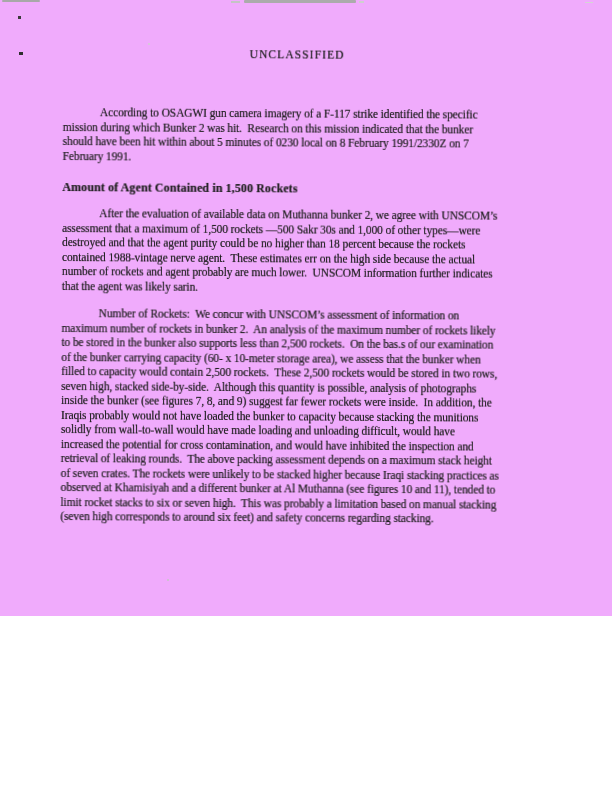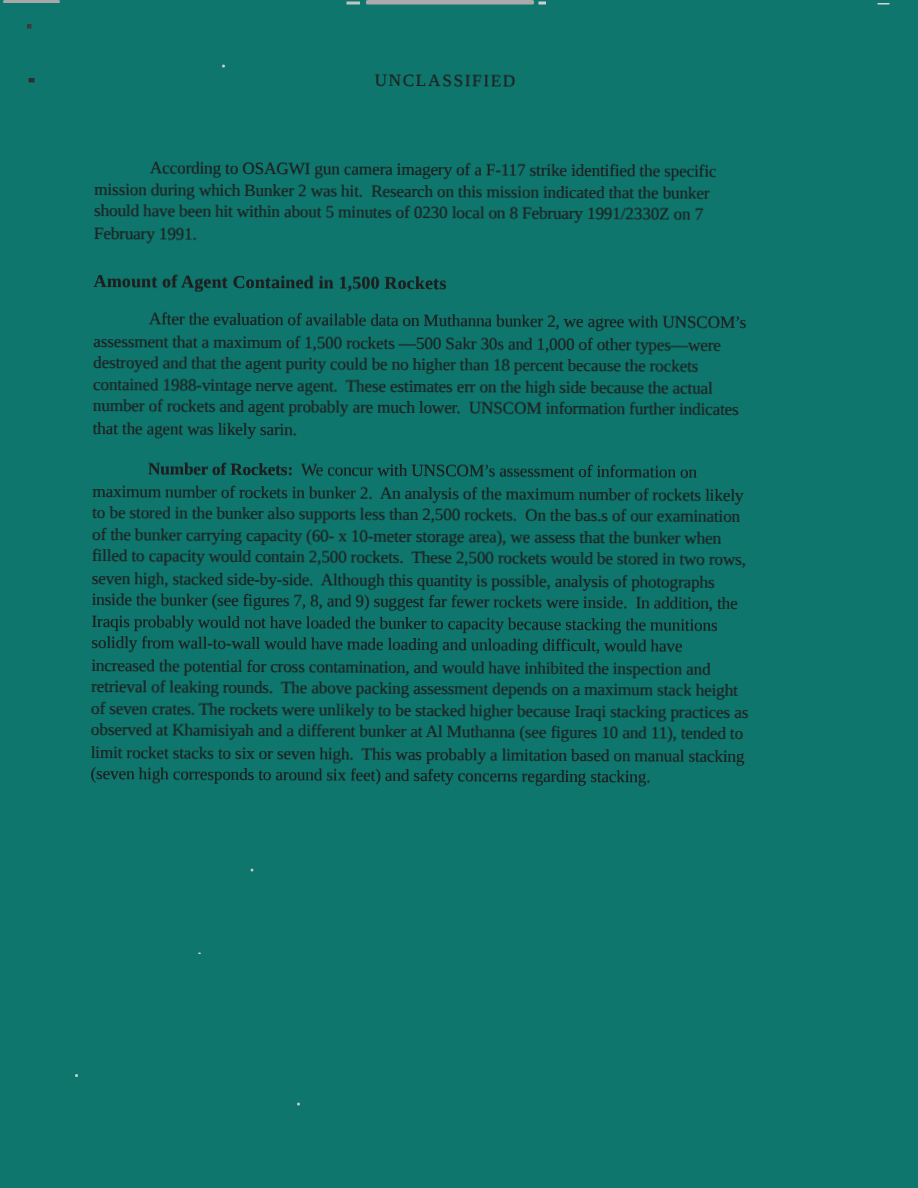--- a/index.html
+++ b/index.html
@@ -1,21 +1,21 @@
 <!DOCTYPE html>
 <html><head>
 <meta charset="utf-8">
 <style>
   * { margin: 0; padding: 0; box-sizing: border-box; }
   html, body { width: 612px; height: 792px; }
   body { background: #ffffff; font-family: "Liberation Serif", serif; }
   .sheet {
     position: relative;
-    width: 612px; height: 792px;
-    background: #0f766e;
+    width: 612px; height: 616px;
+    background: #f0abfc;
     overflow: hidden;
   }
   .content {
     position: absolute; inset: 0;
     transform: rotate(0.35deg);
     transform-origin: 60px 90px;
     color: #1d1d1d;
     filter: blur(0.2px);
   }
   .classification {
@@ -34,21 +34,21 @@
     letter-spacing: -0.12px;
     text-shadow: 0 0 0.4px rgba(25,25,25,0.6);
   }
   .line { white-space: pre; }
   .indent { text-indent: 37px; }
   .heading {
     font-weight: bold;
     font-size: 12px;
     letter-spacing: 0.1px;
   }
-  .lead { font-weight: bold; }
+  .lead { font-weight: normal; }
   #para-intro { top: 105px; }
   #section-heading { top: 180px; }
   #para-agent { top: 206px; }
   #para-rockets { top: 306px; }
   
   .artifact { position: absolute; background: #aaaaaa; }
   .a-line1 { top: 0; left: 2px; width: 38px; height: 2px; background: #a8a8a8; border-radius: 1px; }
   .a-dash1 { top: 1px; left: 231px; width: 9px; height: 2px; background: #c4c4c4; }
   .a-line2 { top: 0; left: 244px; width: 112px; height: 3px; background: #ababab; border-radius: 1px; }
   .a-dash2 { top: 1px; left: 359px; width: 5px; height: 2px; background: #cfcfcf; }

